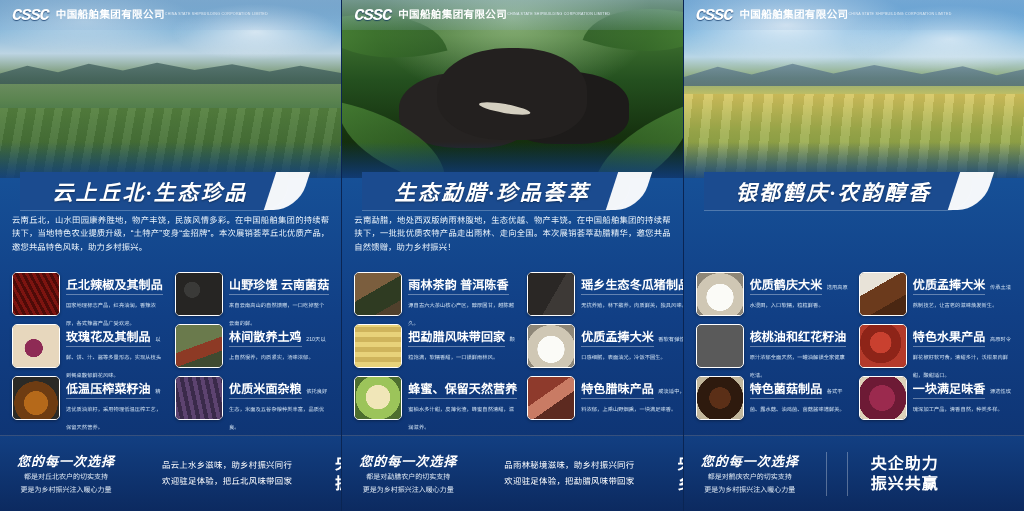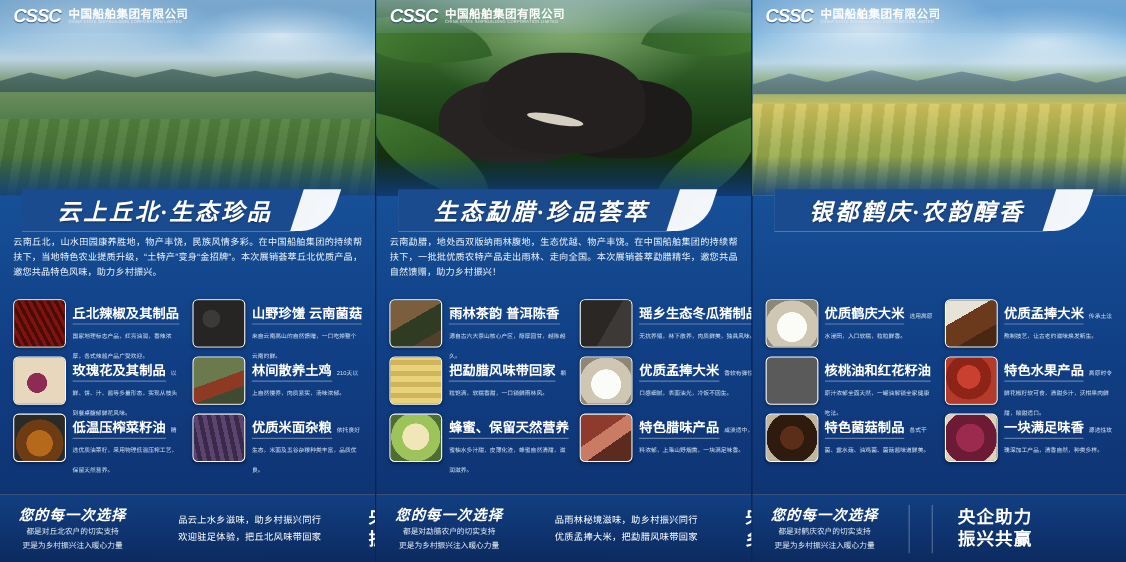--- a/index.html
+++ b/index.html
@@ -97,25 +97,25 @@
   }
 
   
   .logobar {
     position:absolute; left:0; top:0; width:100%; height:30px;
     display:flex; align-items:center; gap:7px; padding-left:12px;
     background:linear-gradient(180deg, rgba(170,200,225,.55), rgba(140,175,210,.18));
     z-index:4;
   }
   .cssc-mark {
-    font-family:Liberation Sans, sans-serif;
+    font-family:Liberation Mono, monospace;
     font-weight:bold; font-style:italic; font-size:17px; letter-spacing:-1px;
     color:#ffffff; text-shadow:0 1px 1px rgba(0,40,90,.7);
   }
-  .cssc-cn { display:flex; flex-direction:column; line-height:1.05; }
+  .cssc-cn { display:flex; flex-direction:row; line-height:1.05;align-items:center; }
   .cssc-cn .cn { font-size:10.5px; font-weight:bold; color:#ffffff; letter-spacing:.4px; }
   .cssc-cn .en { font-size:3.6px; color:#e3ecf5; letter-spacing:.25px; transform:scaleY(1.15); }
 
   
   .ribbon {
     position:absolute; left:0; top:172px; width:268px; height:38px;
     background:#1b4b8f; z-index:5;
     border-radius:0 0 26px 0;
     box-shadow:0 1px 0 rgba(255,255,255,.25);
     display:flex; align-items:center; justify-content:center;margin-left:20px;
@@ -176,21 +176,21 @@
   .t-bacon  { background:linear-gradient(145deg,#8e3a2c 0 40%,#c97b64 40% 62%,#5d2a20 62% 100%); }
   .t-sugar  { background:linear-gradient(150deg,#e8e3d8 0 34%,#6b3a1c 34% 70%,#4a2712 70% 100%); }
   .t-walnut = 0;
   .t-walnut { background:radial-gradient(circle at 30% 45%,#8a6236 0 26%,#5a3d1f 27% 58%,#c8c23e 59% 100%); }
   .t-fruit  { background:radial-gradient(circle at 45% 42%,#c9402f 0 30%,#8e2418 31% 58%,#b43a2a 59% 100%); }
   .t-fungi  { background:radial-gradient(circle at 50% 50%,#5b2f17 0 34%,#2e1a0e 35% 74%,#c2b79c 75% 100%); }
   .t-rosep  { background:radial-gradient(circle at 48% 50%,#9b2a4e 0 40%,#6d1a35 41% 76%,#ded2ba 77% 100%); }
 
   
   .footer {
-    position:absolute; left:0; right:0; bottom:0; height:62px;
+    position:absolute; left:0; right:0; bottom:0; height:76px;
     background:linear-gradient(180deg,#123f82 0%, #0c2a60 100%);
     border-top:1px solid rgba(255,255,255,.18);
     display:flex; align-items:center; padding:0 10px; gap:20px; z-index:6;
   }
   .f-block { display:flex; flex-direction:column; justify-content:center; }
   .f-1 { flex:0 0 112px; align-items:center; }
   .f-script {
     font-family:"Liberation Serif","DejaVu Serif",serif;
     font-style:italic; font-weight:bold; font-size:13px; color:#ffffff;
     letter-spacing:1px; white-space:nowrap;
@@ -388,21 +388,21 @@
 
     <div class="footer">
       <div class="f-block f-1">
         <span class="f-script">您的每一次选择</span>
         <span class="f-sub">都是对勐腊农户的切实支持</span>
         <span class="f-sub">更是为乡村振兴注入暖心力量</span>
       </div>
       <span class="f-div"></span>
       <div class="f-block f-2">
         <span class="ln">品雨林秘境滋味，助乡村振兴同行</span>
-        <span class="ln">优质孟捧大米，把勐腊风味带回家</span>
+        <span class="ln">欢迎驻足体验，把勐腊风味带回家</span>
       </div>
       <span class="f-div"></span>
       <div class="f-block f-3">
         <span class="big">央企助力</span>
         <span class="big">乡村振兴</span>
       </div>
     </div>
   </section>
 
   <section class="panel">

